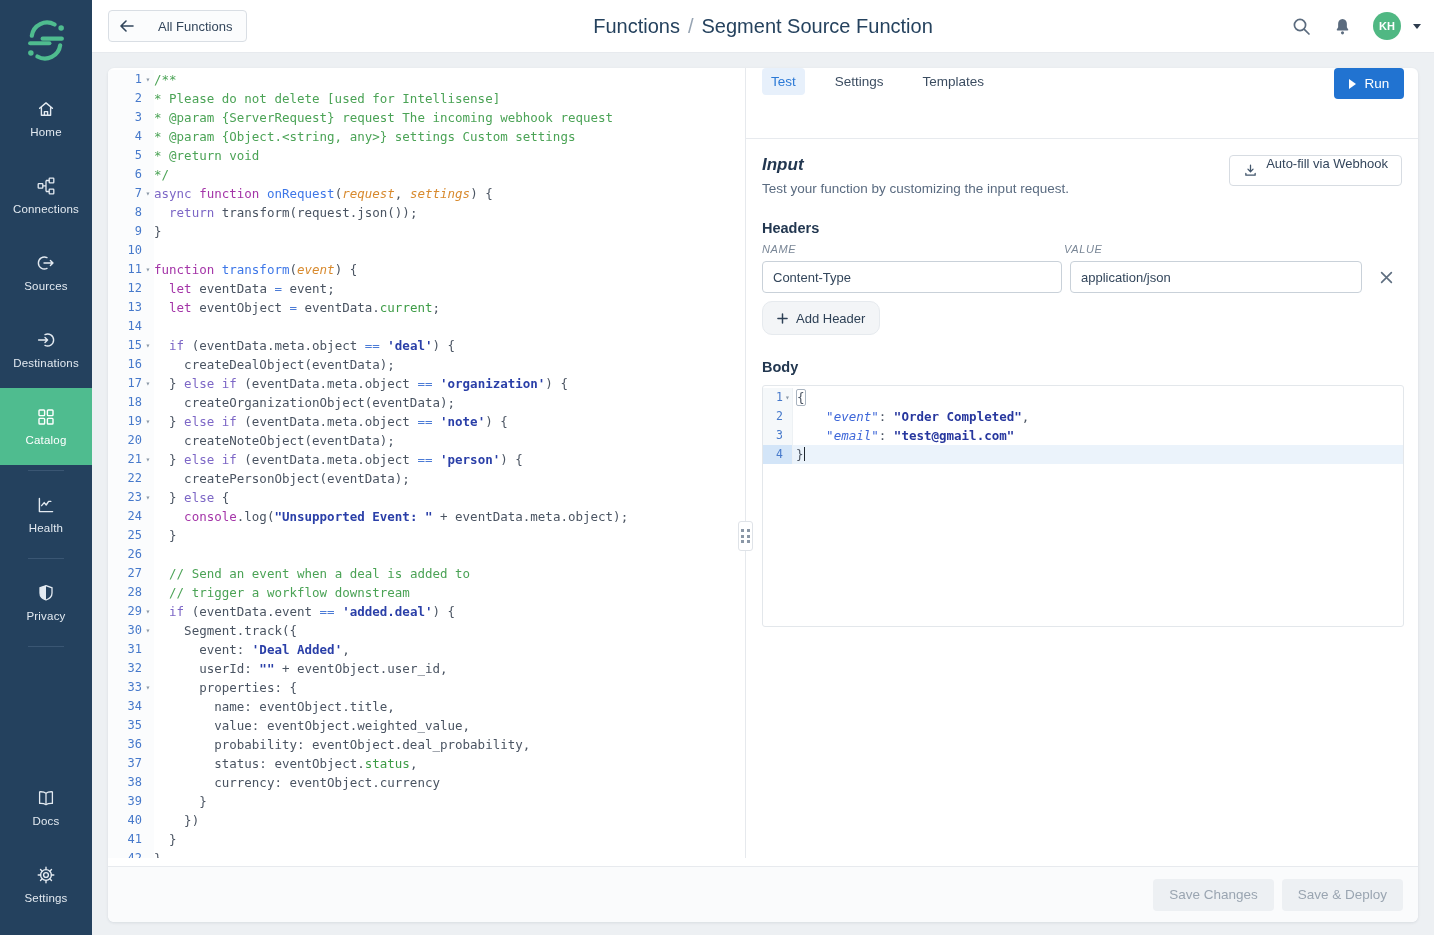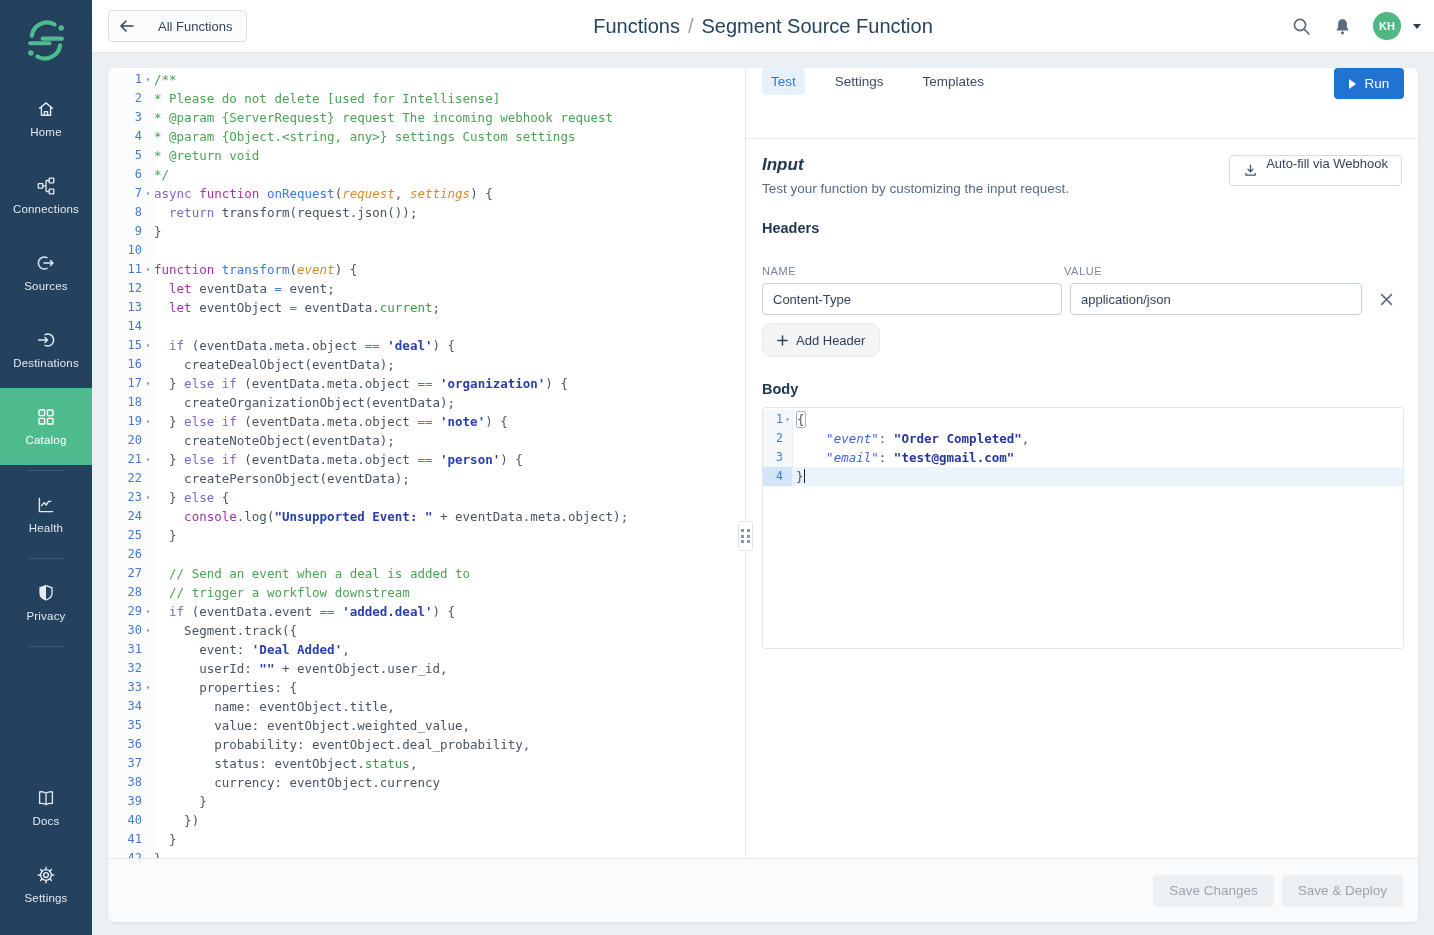--- a/index.html
+++ b/index.html
@@ -111,21 +111,21 @@
   .input-head { display:flex; align-items:flex-start; }
   .input-title { font-size:17px; font-weight:bold; color:#223750;font-style:italic; }
   .input-sub { font-size:13.5px; color:#5A6B80; margin-top:6px; }
   .autofill-btn {
     margin-left:auto; height:31px; padding:0 13px; display:flex; gap:8px;
     background:#fff; border:1px solid #D7DCE2; border-radius:4px;
     font-size:13px; color:#34465C; font-family:inherit; cursor:pointer;
   }
   .section-title { font-size:14.5px; font-weight:bold; color:#223750; }
   .headers-section { margin-top:24px; }
-  .field-labels { display:flex; margin-top:29px; }
+  .field-labels { display:flex; margin-top:7px;font-style:italic; }
   .field-labels span { font-size:11px; color:#7A8797; letter-spacing:.6px; }
   .field-labels .l1 { width:302px; }
   .hdr-row { display:flex; align-items:center; margin-top:6px; }
   input.txt {
     height:32px; border:1px solid #C9D1D9; border-radius:4px; background:#fff;
     padding:0 10px; font-size:13px; color:#33465B; font-family:inherit; outline:none;
   }
   input.txt.name { width:300px; margin-right:8px; }
   input.txt.value { width:292px; }
   .xbtn { margin-left:14px; width:20px; height:20px; border:none; background:transparent; cursor:pointer; display:flex; align-items:center; justify-content:center; }
@@ -141,21 +141,21 @@
     overflow:hidden; padding-top:2px; cursor:text;
   }
   .body-editor .cl .gut { width:30px; background:#F5F8FA; border-right:1px solid #EDF1F4; }
   .body-editor .cl .fold { width:9px; }
   .body-editor .cl .num { font-size:11.5px; }
   .body-editor pre.codeln { padding-left:3px; }
   .body-editor .cl.active-line { background:#EBF3FB; }
   .body-editor .cl.active-line .gut { background:#D3E5F8; }
   
   .card-footer {
-    position:absolute; left:0; bottom:0; width:100%; height:64px;
+    position:absolute; left:0; bottom:0; width:100%; height:56px;
     background:#FAFBFC; border-top:1px solid #E7EAEE; border-radius:0 0 6px 6px;
     display:flex; align-items:center; justify-content:flex-end; gap:8px; padding-right:15px;padding-left:32px;
   }
   .footer-btn {
     height:32px; padding:0 16px; border:none; border-radius:4px;
     background:#EDF0F3; color:#9AA5B1; font-size:13.5px; font-family:inherit; cursor:pointer;
   }
 </style>
 </head>
 <body>

